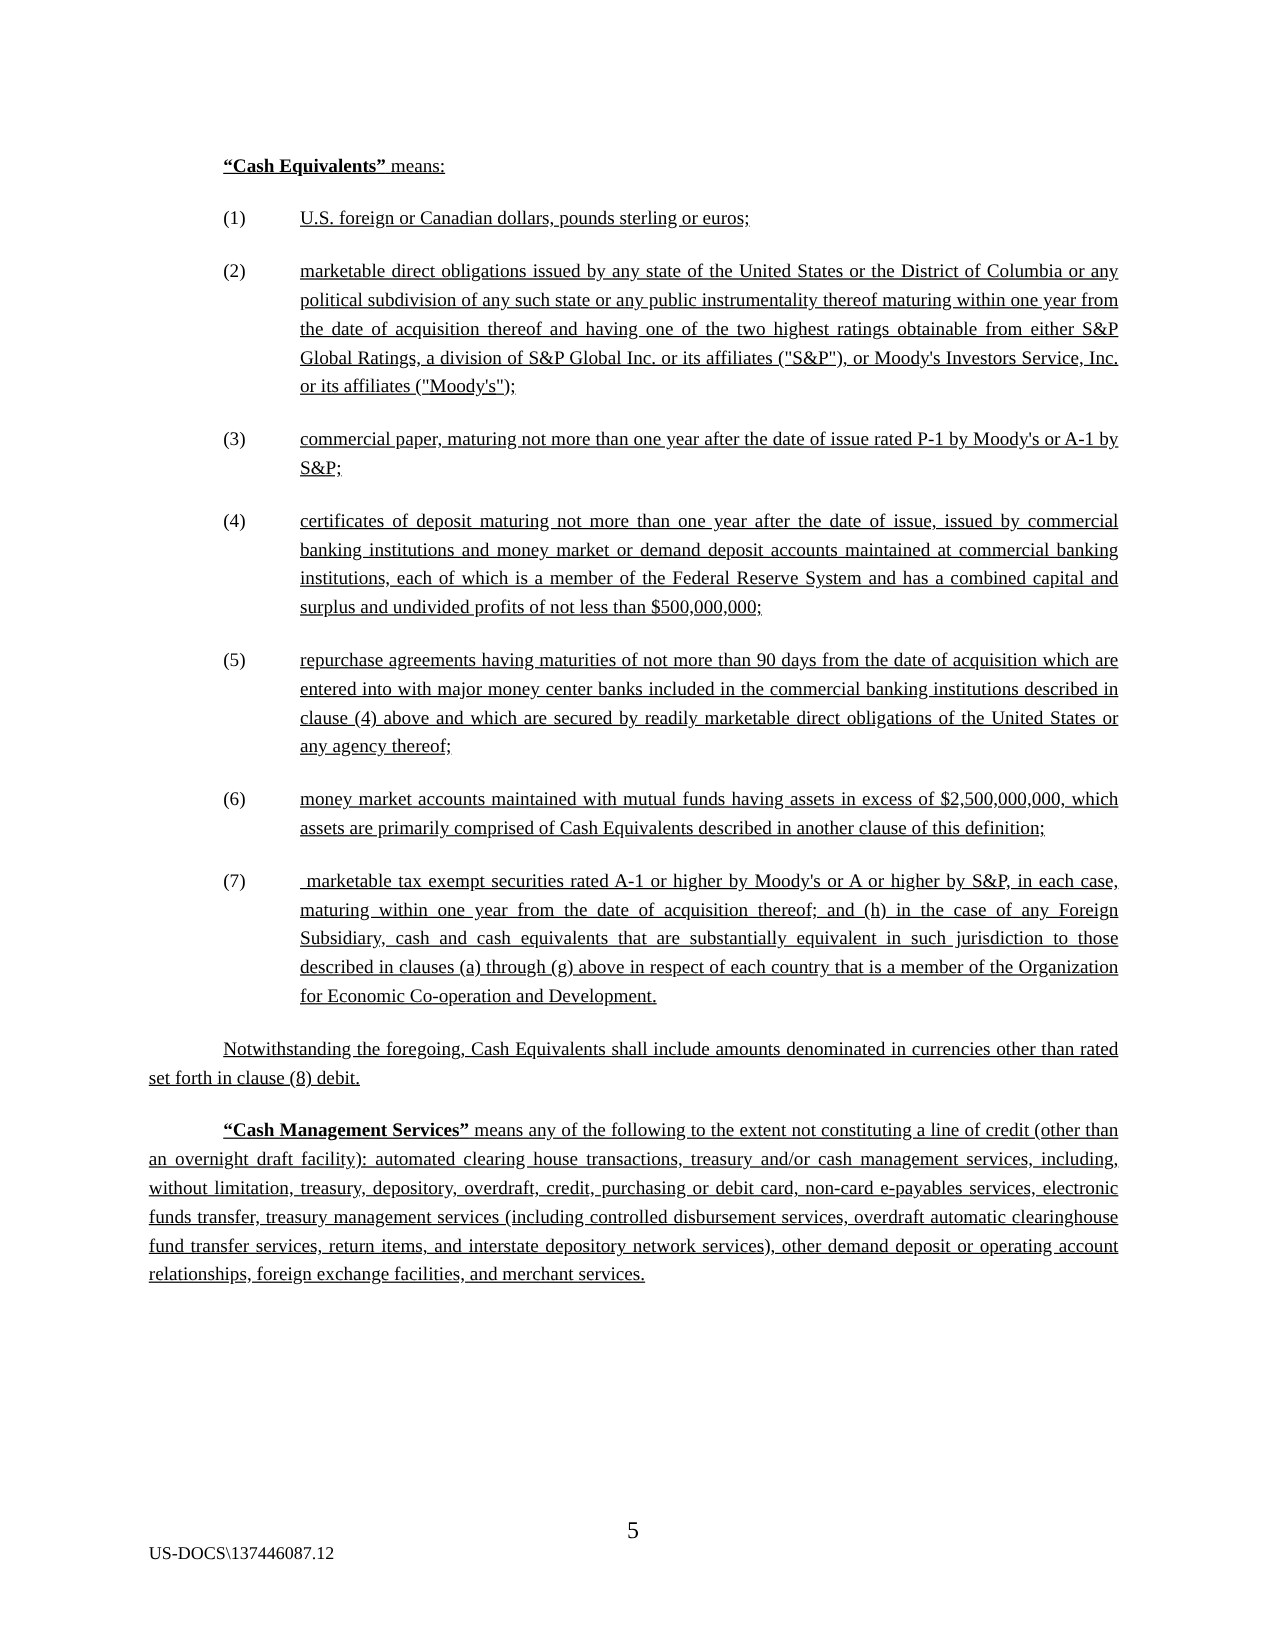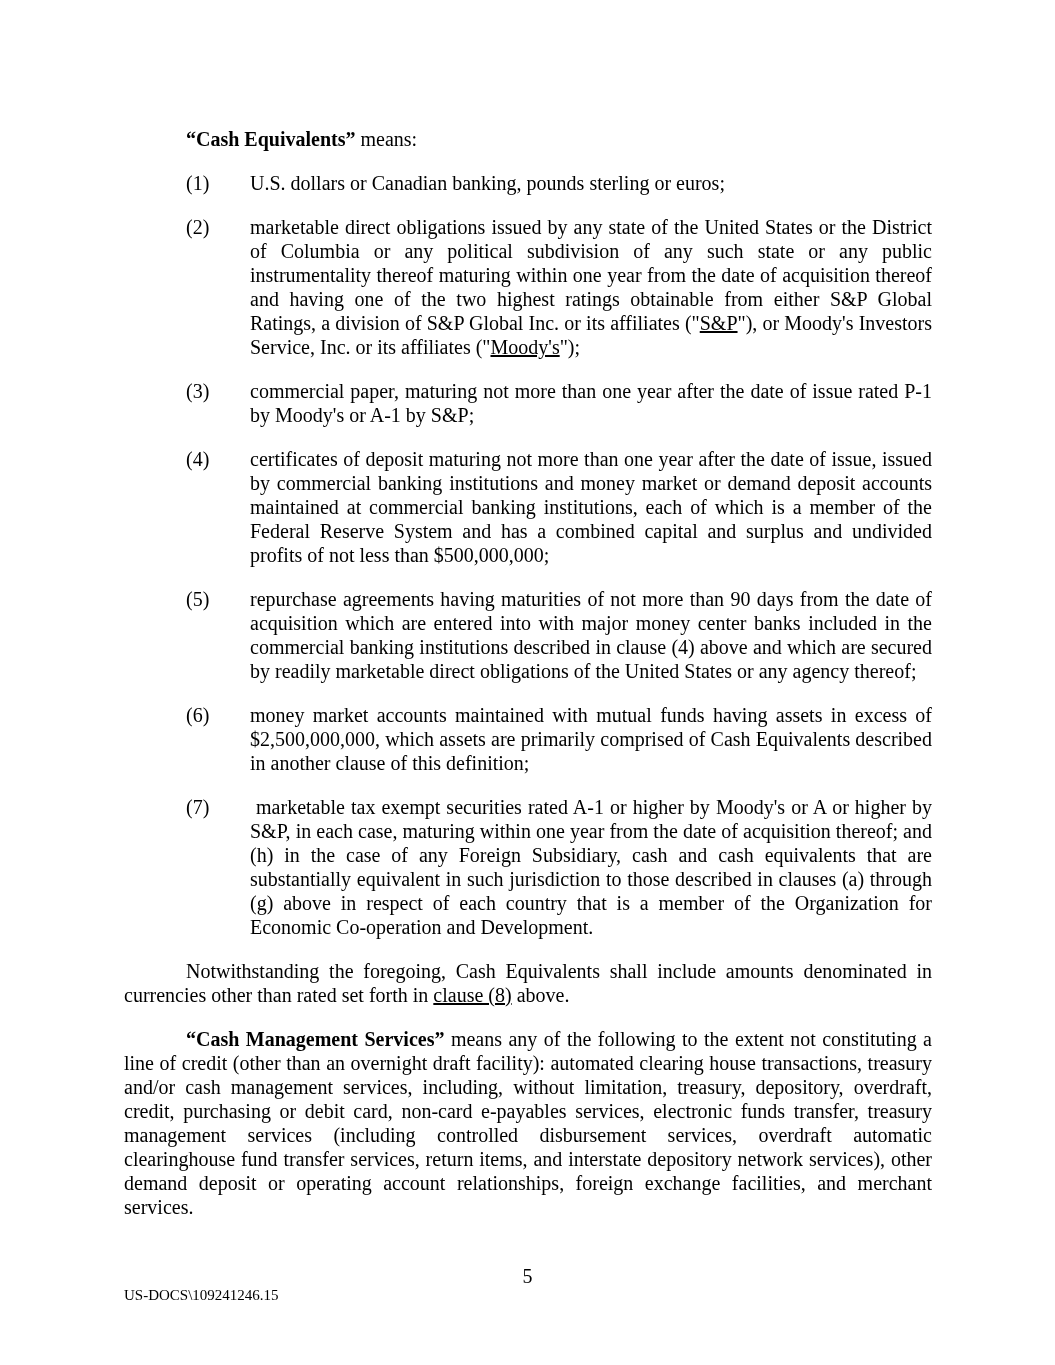--- a/index.html
+++ b/index.html
@@ -20,24 +20,25 @@
     inset: 0;
   }
   .content {
     position: absolute;
     left: 124px;
     top: 127px;
     width: 808px;
   }
   .content p,
   .content .clause-item {
-    font-size: 20px;
+    font-size: 16px;
     line-height: 24px;
     margin: 0 0 20px 0;
     text-align: justify;
+    text-decoration: underline;
   }
   .intro-para {
     text-indent: 62px;
     text-align: left !important;
   }
   .body-para {
     text-indent: 62px;
   }
   .clause-item {
     position: relative;
@@ -70,25 +71,25 @@
     font-size: 15px;
     line-height: 18px;
   }
 </style>
 </head>
 <body>
 
 <div class="page">
   <div class="content">
       <p class="intro-para"><span class="bold">“Cash Equivalents”</span><span> means:</span></p>
-      <div class="clause-item"><span class="clause-num">(1)</span><span>U.S. dollars or Canadian banking, pounds sterling or euros;</span></div>
+      <div class="clause-item"><span class="clause-num">(1)</span><span>U.S. foreign or Canadian dollars, pounds sterling or euros;</span></div>
       <div class="clause-item"><span class="clause-num">(2)</span><span>marketable direct obligations issued by any state of the United States or the District of Columbia or any political subdivision of any such state or any public instrumentality thereof maturing within one year from the date of acquisition thereof and having one of the two highest ratings obtainable from either S&amp;P Global Ratings, a division of S&amp;P Global Inc. or its affiliates ("</span><span class="underline">S&amp;P</span><span>"), or Moody's Investors Service, Inc. or its affiliates ("</span><span class="underline">Moody's</span><span>");</span></div>
       <div class="clause-item"><span class="clause-num">(3)</span><span>commercial paper, maturing not more than one year after the date of issue rated P-1 by Moody's or A-1 by S&amp;P;</span></div>
       <div class="clause-item"><span class="clause-num">(4)</span><span>certificates of deposit maturing not more than one year after the date of issue, issued by commercial banking institutions and money market or demand deposit accounts maintained at commercial banking institutions, each of which is a member of the Federal Reserve System and has a combined capital and surplus and undivided profits of not less than $500,000,000;</span></div>
       <div class="clause-item"><span class="clause-num">(5)</span><span>repurchase agreements having maturities of not more than 90 days from the date of acquisition which are entered into with major money center banks included in the commercial banking institutions described in clause (4) above and which are secured by readily marketable direct obligations of the United States or any agency thereof;</span></div>
       <div class="clause-item"><span class="clause-num">(6)</span><span>money market accounts maintained with mutual funds having assets in excess of $2,500,000,000, which assets are primarily comprised of Cash Equivalents described in another clause of this definition;</span></div>
       <div class="clause-item"><span class="clause-num">(7)</span><span>&nbsp;marketable tax exempt securities rated A-1 or higher by Moody's or A or higher by S&amp;P, in each case, maturing within one year from the date of acquisition thereof; and (h) in the case of any Foreign Subsidiary, cash and cash equivalents that are substantially equivalent in such jurisdiction to those described in clauses (a) through (g) above in respect of each country that is a member of the Organization for Economic Co-operation and Development.</span></div>
-      <p class="body-para"><span>Notwithstanding the foregoing, Cash Equivalents shall include amounts denominated in currencies other than rated set forth in </span><span class="underline">clause (8)</span><span> above.</span></p>
+      <p class="body-para"><span>Notwithstanding the foregoing, Cash Equivalents shall include amounts denominated in currencies other than rated set forth in </span><span class="underline">clause (8)</span><span> debit.</span></p>
       <p class="body-para"><span class="bold">“Cash Management Services”</span><span> means any of the following to the extent not constituting a line of credit (other than an overnight draft facility): automated clearing house transactions, treasury and/or cash management services, including, without limitation, treasury, depository, overdraft, credit, purchasing or debit card, non-card e-payables services, electronic funds transfer, treasury management services (including controlled disbursement services, overdraft automatic clearinghouse fund transfer services, return items, and interstate depository network services), other demand deposit or operating account relationships, foreign exchange facilities, and merchant services.</span></p>
     </div>
   <div class="page-number">5</div>
-  <div class="page-footer">US-DOCS\109241246.15</div>
+  <div class="page-footer">US-DOCS\137446087.12</div>
 </div>
 
 </body></html>

